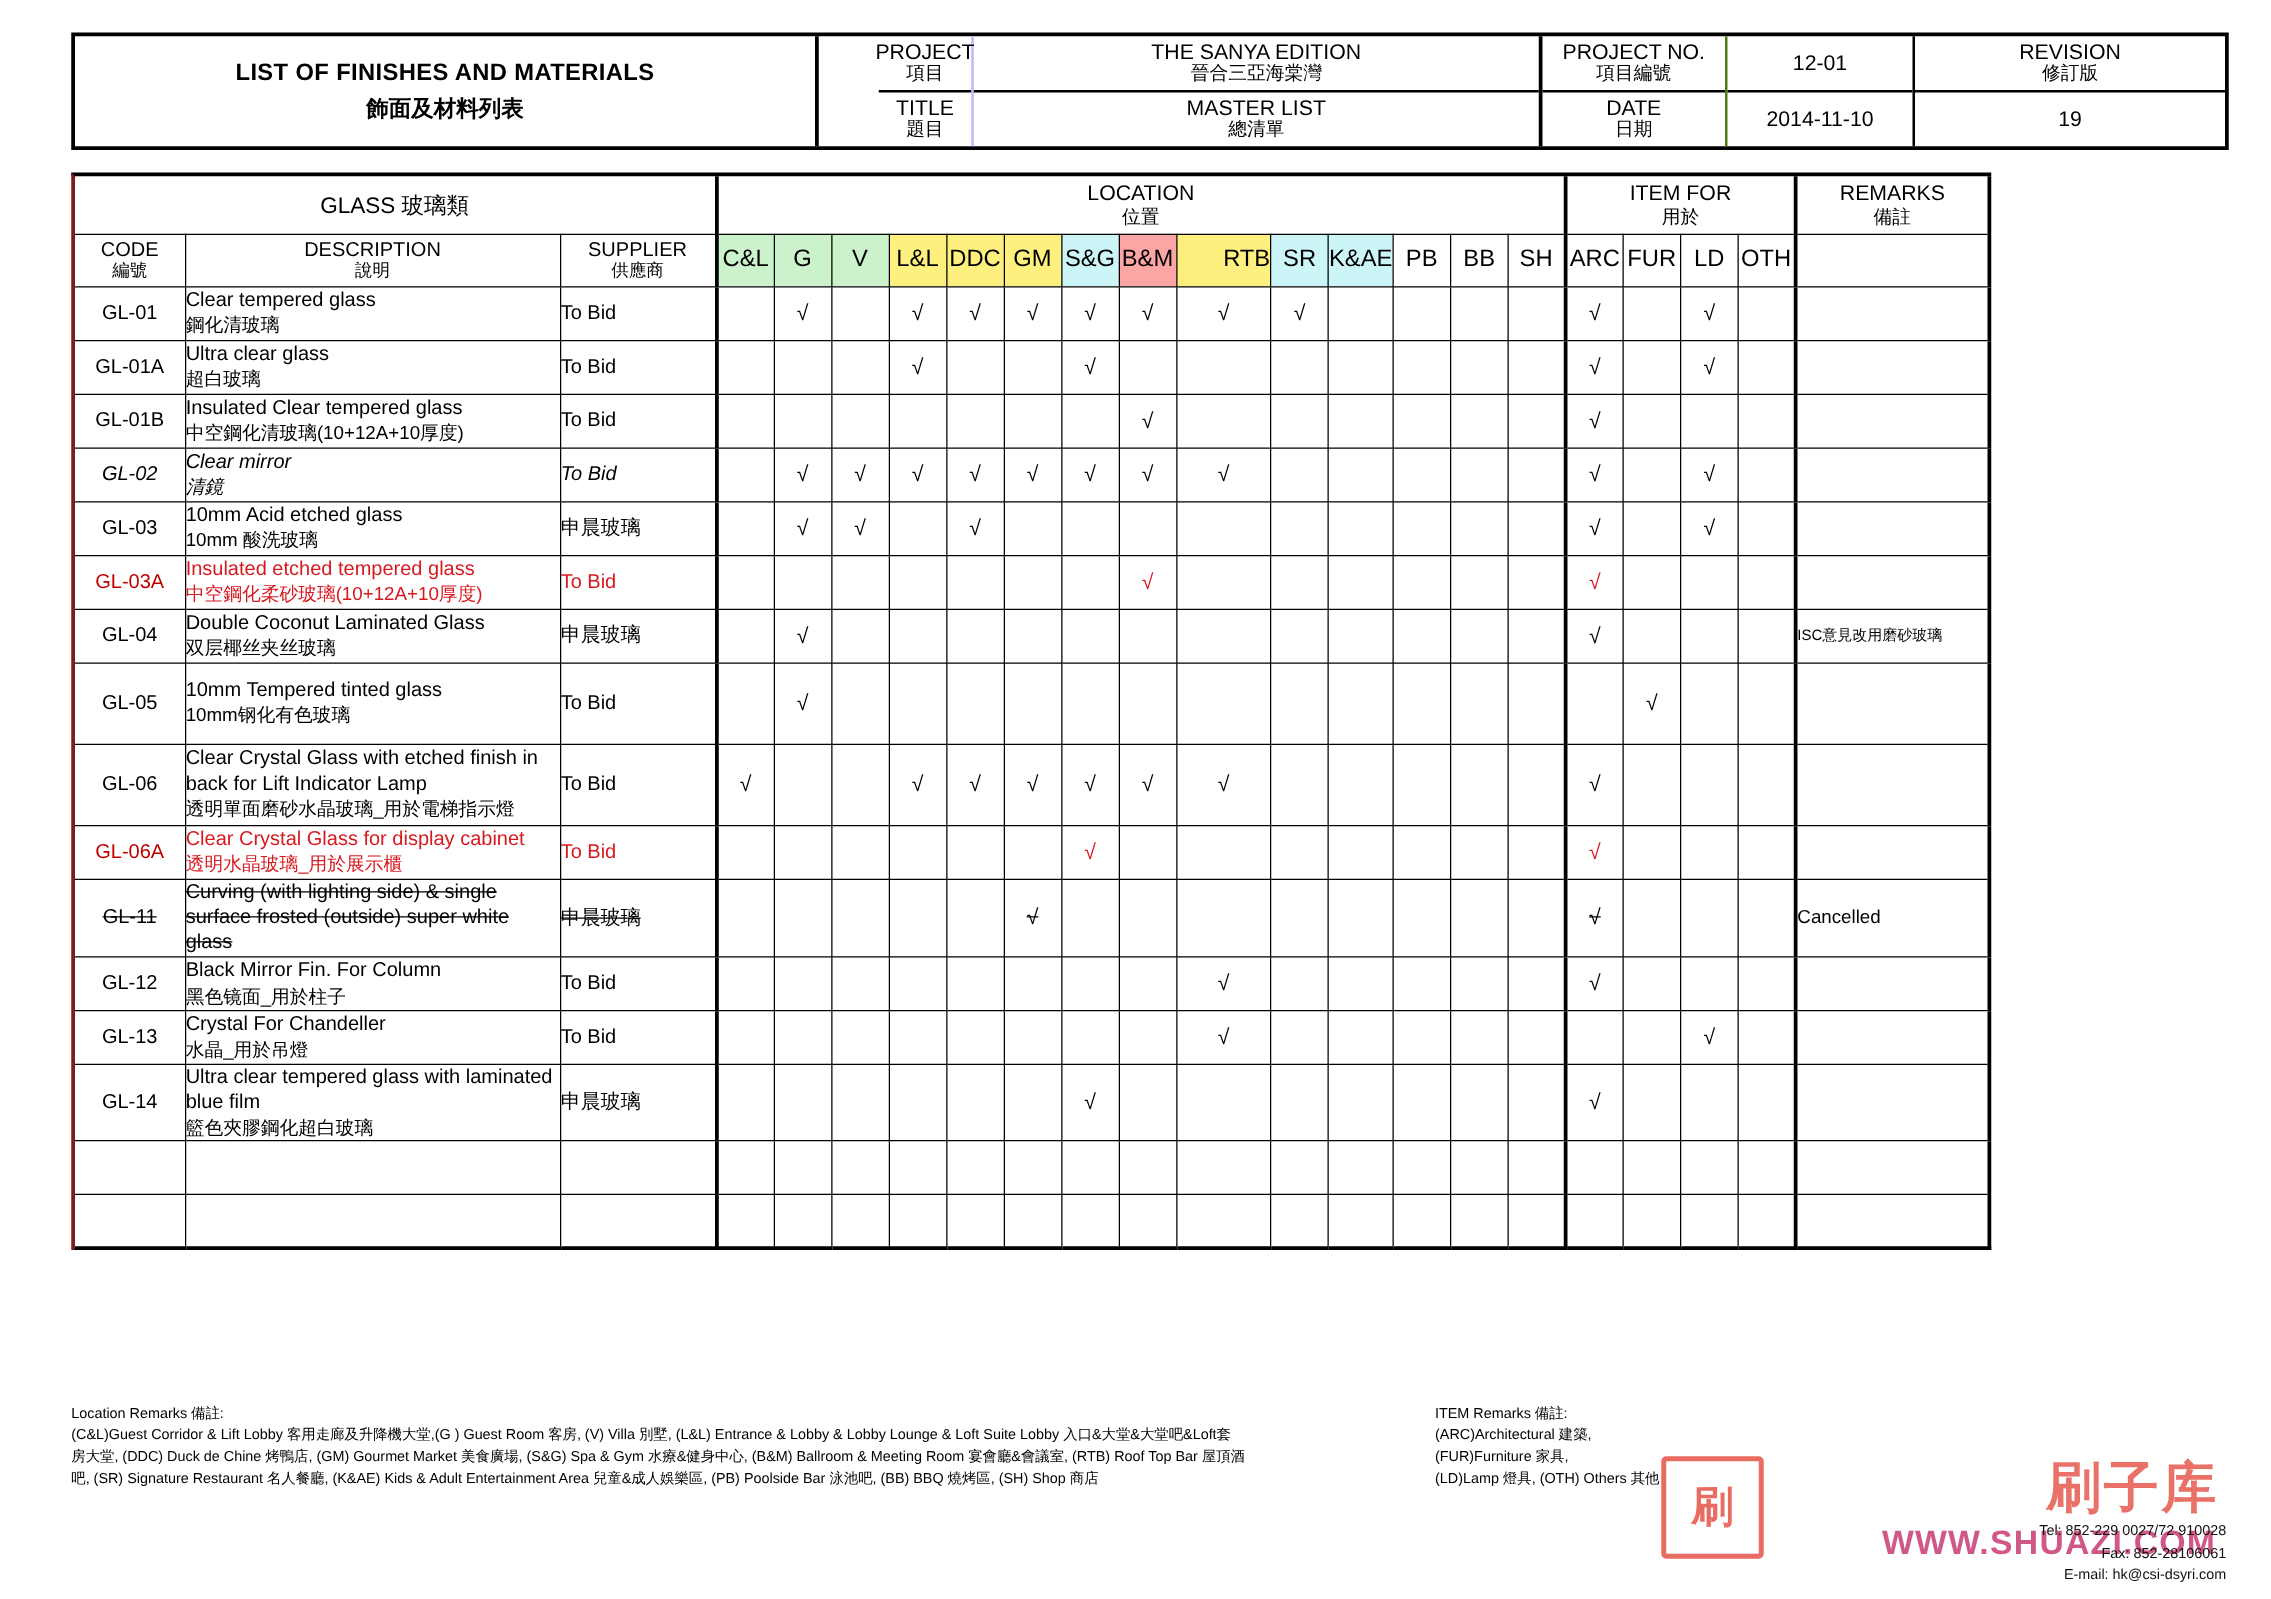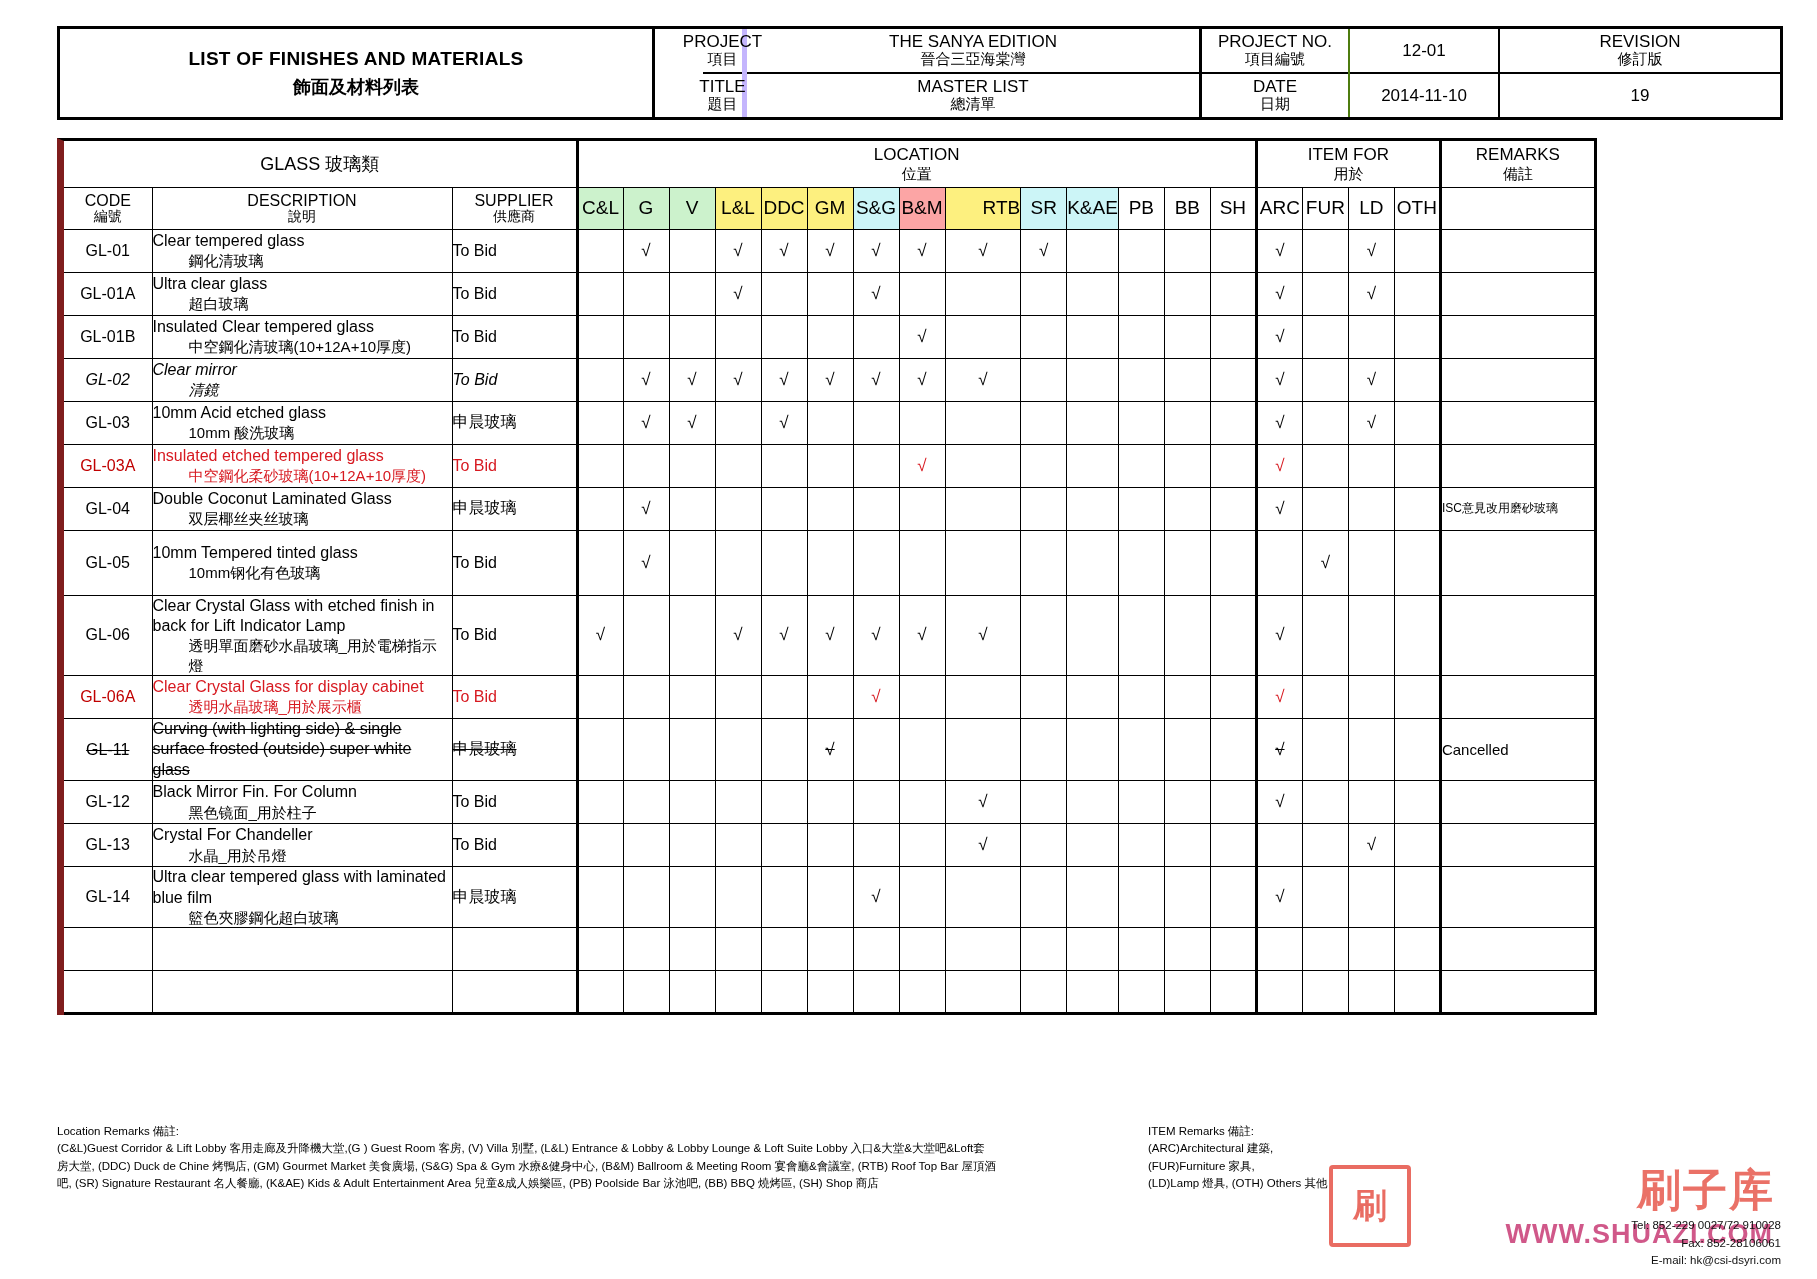--- a/index.html
+++ b/index.html
@@ -10,42 +10,42 @@
   .titleblock{position:absolute;left:57px;top:26px;width:1726px;height:94px;border:3px solid #000;box-sizing:border-box;display:flex;}
   .tb-left{width:595px;border-right:3px solid #000;box-sizing:border-box;display:flex;flex-direction:column;align-items:center;justify-content:center;}
   .tb-left .l1{font-size:19px;font-weight:bold;letter-spacing:.3px;}
   .tb-left .l2{font-size:18px;font-weight:bold;margin-top:5px;}
   .tb-col{display:flex;flex-direction:column;box-sizing:border-box;}
   .tb-cell{flex:1;display:flex;flex-direction:column;align-items:center;justify-content:center;box-sizing:border-box;border-bottom:2px solid #000;}
   .tb-cell:last-child{border-bottom:none;}
   .tb-cell .en{font-size:17px;line-height:1.08;}
   .tb-cell .cn{font-size:15px;line-height:1.12;}
   .tb-cell .single{font-size:17px;}
-  .w-lbl{width:92px;border-right:5px solid #c4b5fd;padding-left:48px;}
+  .w-lbl{width:124px;border-right:2px solid #c4b5fd;padding-left:48px;}
   .w-val{width:455px;border-right:3px solid #000;}
   .w-lbl2{width:148px;border-right:2px solid #4d7c0f;}
   .w-val2{width:150px;border-right:2px solid #000;}
   .w-rev{width:auto;flex:1;}
 
   
-  .grid{position:absolute;left:57px;top:138px;border-top:3px solid #000;border-left:7px solid #7f1d1d;box-sizing:border-box;}
+  .grid{position:absolute;left:57px;top:138px;border-top:3px solid #000;border-left:3px solid #7f1d1d;box-sizing:border-box;}
   table.main{border-collapse:collapse;table-layout:fixed;}
   table.main td,table.main th{border-right:1.5px solid #000;border-bottom:1.5px solid #000;box-sizing:border-box;padding:0;font-weight:normal;}
   .thick-r{border-right:3px solid #000 !important;}
   .thick-b{border-bottom:3px solid #000 !important;}
 
   .catcell{font-size:18px;text-align:center;height:46px;}
   .hdr{text-align:center;font-size:16px;line-height:1.1;height:42px;}
   .hdr .cn{font-size:14px;}
   .loc-hdr{font-size:17px;text-align:center;line-height:1.15;}
   .code-hdr{text-align:center;font-size:19px;font-weight:normal;}
 
   .code-cell{text-align:center;font-size:16px;}
   .desc-cell{font-size:16px;line-height:1.28;padding:3px 0 3px 6px;}
-  .desc-cell .cn{font-size:15px;padding-left:36px;}
+  .desc-cell .cn{font-size:15px;}
   .sup-cell{font-size:16px;padding-left:8px;}
   .mark{text-align:center;font-size:17px;}
   .rem-cell{font-size:12px;padding-left:4px;line-height:1.2;}
   .rem-cell.big{font-size:15px;}
 
   .red{color:#d71920;}
   .red-b{color:#c00000;font-weight:bold;}
   .strike{text-decoration:line-through;}
 
   

